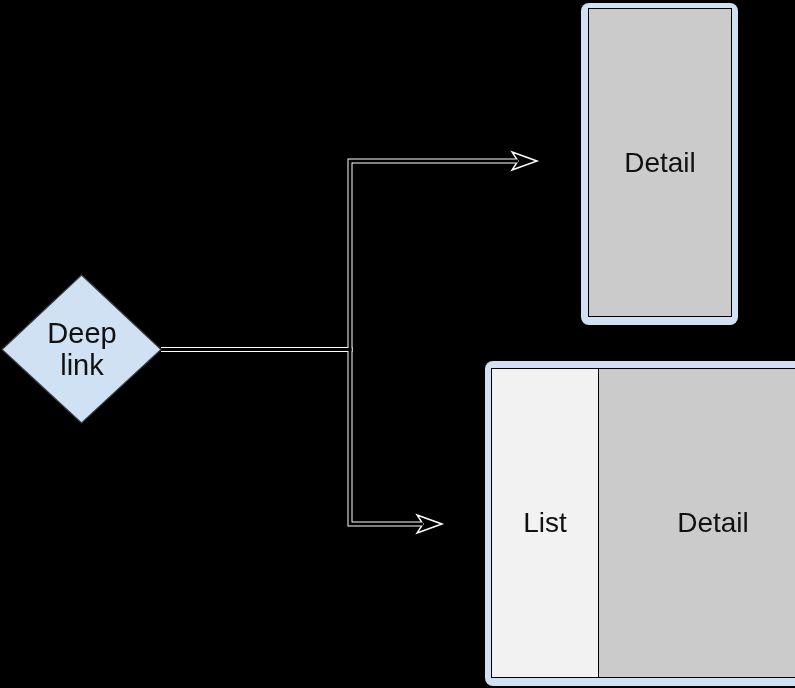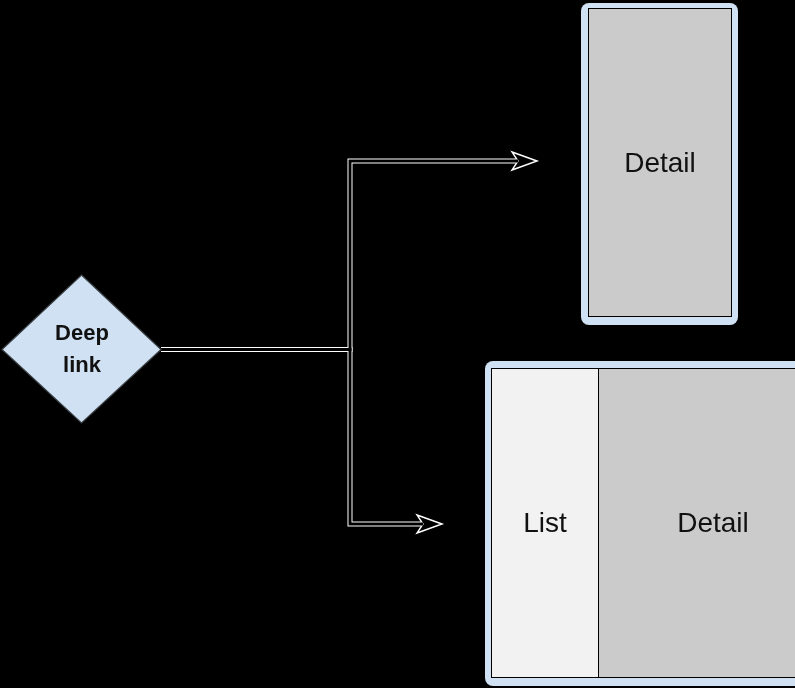--- a/index.html
+++ b/index.html
@@ -16,25 +16,24 @@
 
   
   .halo { fill: none; stroke: #ffffff; stroke-width: 5px; }
   .core { fill: none; stroke: #000000; stroke-width: 3px; }
   .arrowhead { fill: #000000; stroke: #ffffff; stroke-width: 1.4px; stroke-linejoin: miter; }
   .diamond-shape { stroke: #3b4045; stroke-width: 1.2px; }
 
   .node-label {
     position: absolute;
     text-align: center;
-    font-size: 22px;
+    font-size: 29px;
     line-height: 32px;
     color: #111111;
     user-select: none;
-    font-weight: bold;
   }
   .label-deeplink { left: 36px; top: 317px; width: 92px; }
 
   .node {
     position: absolute;
     border-radius: 8px;
     margin-left: 43px;
   }
   .node-detail { left: 538px; top: 3px; width: 157px; height: 322px; background: #cfe1f2; }
   .node-detail .pane {

